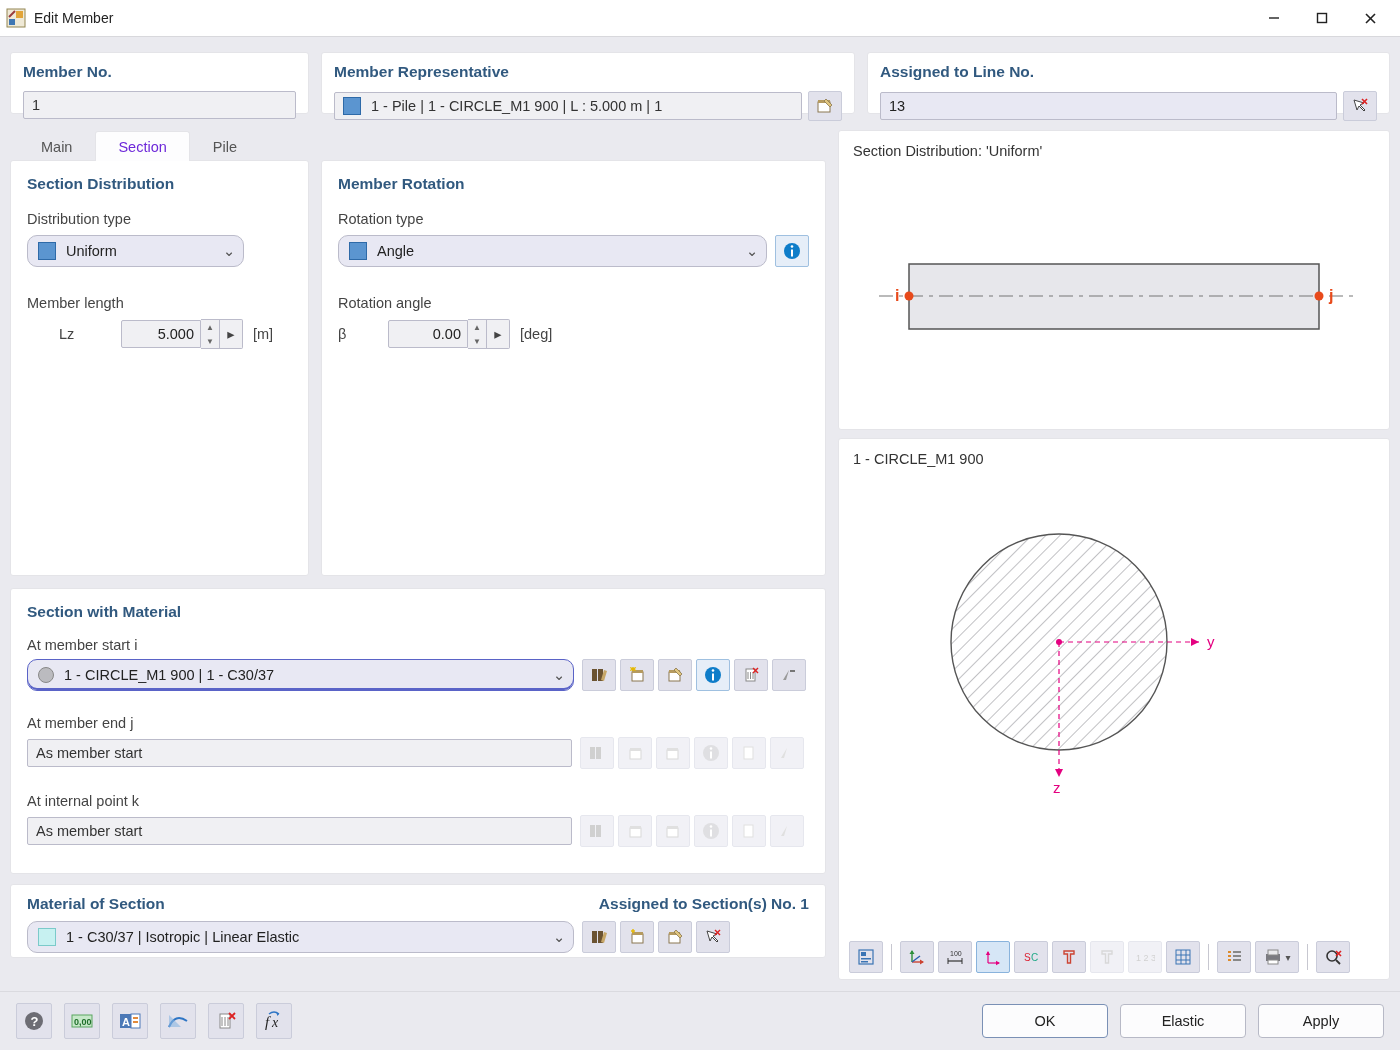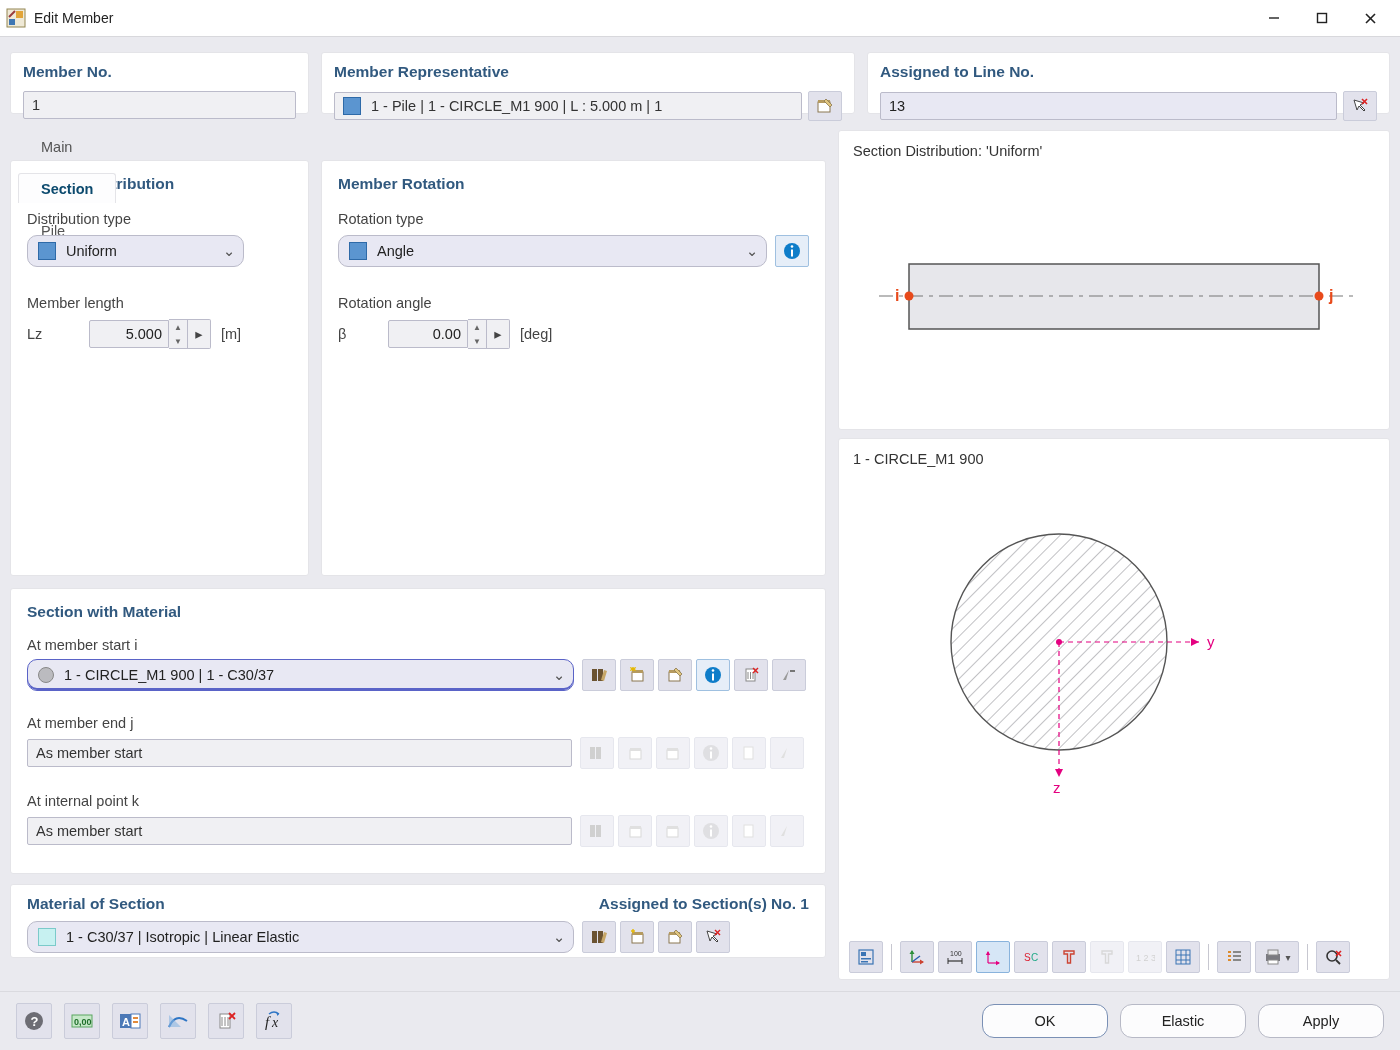--- a/index.html
+++ b/index.html
@@ -39,23 +39,23 @@
   #pnl-member-no { width:299px; padding:10px 12px; }
   #pnl-member-rep { flex:1; padding:10px 12px; position:relative; }
   #pnl-assigned { width:523px; padding:10px 12px; position:relative; }
   .ro-input, .rw-input { height:28px; box-sizing:border-box; border:1px solid var(--select-sep); border-radius:2px; display:flex; align-items:center; padding:0 8px; }
   .ro-input { background:var(--input-bg); color:#333; }
   .rw-input { background:var(--input-purple); }
   
   .lower { position:absolute; top:78px; left:0; right:0; bottom:0; display:flex; gap:12px; }
   .left-col { width:816px; display:flex; flex-direction:column; }
   .right-col { flex:1; display:flex; flex-direction:column; gap:8px; }
-  .tabstrip { height:30px; display:flex; align-items:flex-start; padding-left:8px; gap:12px;flex-direction:column; }
+  .tabstrip { height:30px; display:flex; align-items:flex-start; padding-left:8px; gap:0; }
   .tab { padding:7px 22px 6px 22px; font-size:14.5px; color:var(--inactive-tab); border:1px solid transparent; border-bottom:none; position:relative; top:1px; }
-  .tab.active { background:var(--active-tab-bg); border-color:var(--panel-border); color:#0c4a6e; border-radius:3px 3px 0 0;font-weight:bold; }
+  .tab.active { background:var(--active-tab-bg); border-color:var(--panel-border); color:#6d28d9; border-radius:3px 3px 0 0; }
   .row-panels { display:flex; gap:12px; }
   #pnl-sec-dist { width:299px; height:416px; padding:14px 16px; }
   #pnl-rotation { flex:1; height:416px; padding:14px 16px; position:relative; }
   #pnl-sec-mat { height:286px; padding:14px 16px; margin-top:12px; }
   #pnl-material { height:74px; padding:10px 16px; margin-top:10px; display:flex; flex-direction:column; }
   .select-box { display:flex; align-items:center; background:var(--input-purple); border:1px solid var(--select-sep); border-radius:10px; height:30px; position:relative; }
   .select-box .swatch { width:16px; height:16px; margin:0 10px; border:1px solid #999; }
   .select-box .text { flex:1; font-size:14.5px; white-space:nowrap; overflow:hidden; }
   .select-box .chev { width:28px; text-align:center; color:#555; }
   .select-active { border-color:#5A63C7; box-shadow: inset 0 -2px 0 #5A63C7; }
@@ -63,21 +63,21 @@
   .num-input .val { width:72px; text-align:right; padding-right:6px; background:var(--input-bg); border:1px solid var(--select-sep); height:26px; line-height:26px; border-radius:2px 0 0 2px;margin-left:12px; }
   .num-input .spinners { width:18px; height:28px; display:flex; flex-direction:column; border:1px solid var(--select-sep); border-left:none; background:var(--input-bg); }
   .num-input .spinners div { flex:1; display:flex; align-items:center; justify-content:center; font-size:8px; color:#666; }
   .num-input .arrow-out { width:22px; height:28px; display:flex; align-items:center; justify-content:center; border:1px solid var(--select-sep); border-left:none; background:var(--input-bg); color:#444; border-radius:0 2px 2px 0; }
   .unit { margin-left:10px; color:#444; }
   .toolbar { display:flex; gap:4px; }
   .tbtn { width:32px; height:30px; border:1px solid var(--btn-border); background:var(--btn-bg); border-radius:2px; display:flex; align-items:center; justify-content:center; }
   .tbtn.disabled { opacity:0.45; }
   .footer { position:absolute; left:0; right:0; bottom:0; height:58px; background:var(--body-bg); display:flex; align-items:center; padding:0 16px; gap:12px; border-top:1px solid #DADADF; }
   .footer .spacer { flex:1; }
-  .dlg-btn { width:124px; height:32px; border:1px solid #B7B9C6; background:#FCFCFD; border-radius:12px; font-size:14.5px; display:flex; align-items:center; justify-content:center; }
+  .dlg-btn { width:124px; height:32px; border:1px solid #B7B9C6; background:#FCFCFD; border-radius:4px; font-size:14.5px; display:flex; align-items:center; justify-content:center; }
   .dlg-btn.primary { border-color:#7A90B5; }
   svg { display:block; }
   .preview-title { font-size:14.5px; color:#333; margin:12px 0 0 14px; }
   .right-toolbar { display:flex; gap:4px; padding:6px 10px; align-items:center; }
   .sep { width:1px; height:26px; background:#C7C7D0; margin:0 4px; }
   .pick-btn { width:32px; height:28px; border:1px solid var(--btn-border); background:var(--btn-bg); border-radius:2px; display:flex; align-items:center; justify-content:center; }
   .circle-swatch { width:14px; height:14px; border-radius:50%; background:#BBBBBF; border:1px solid #888; margin:0 10px; }
 </style>
 </head>
 <body>
@@ -166,21 +166,21 @@
         <div id="pnl-sec-dist" class="panel">
           <div class="panel-title">Section Distribution</div>
           <div class="label" style="margin-top:18px;">Distribution type</div>
           <div class="select-box" style="margin-top:8px; width:215px;">
             <div class="swatch" style="background:var(--accent-fill);border-color:#2E6AA8;"></div>
             <div class="text">Uniform</div>
             <div class="chev">⌄</div>
           </div>
           <div class="label" style="margin-top:28px;">Member length</div>
           <div style="display:flex; align-items:center; margin-top:10px;">
-            <span style="width:50px;" class="label">Lz</span>
+            <span style="width:50px;margin-left:32px;" class="label">Lz</span>
             <div class="num-input">
               <div class="val">5.000</div>
               <div class="spinners">
                   <div>▲</div>
                   <div>▼</div>
                 </div>
               <div class="arrow-out">▸</div>
             </div>
             <span class="unit">[m]</span>
           </div>

